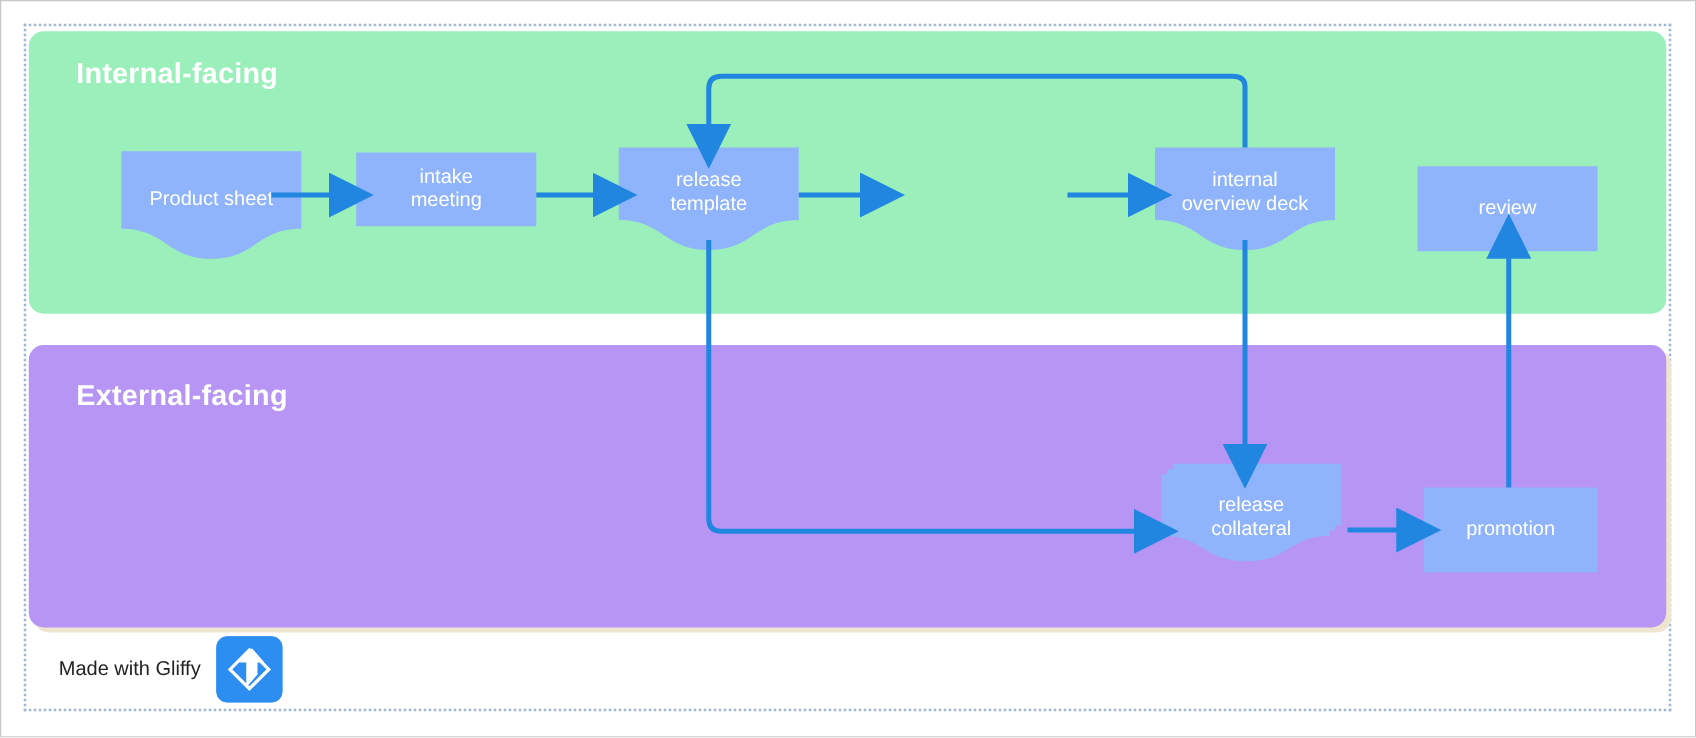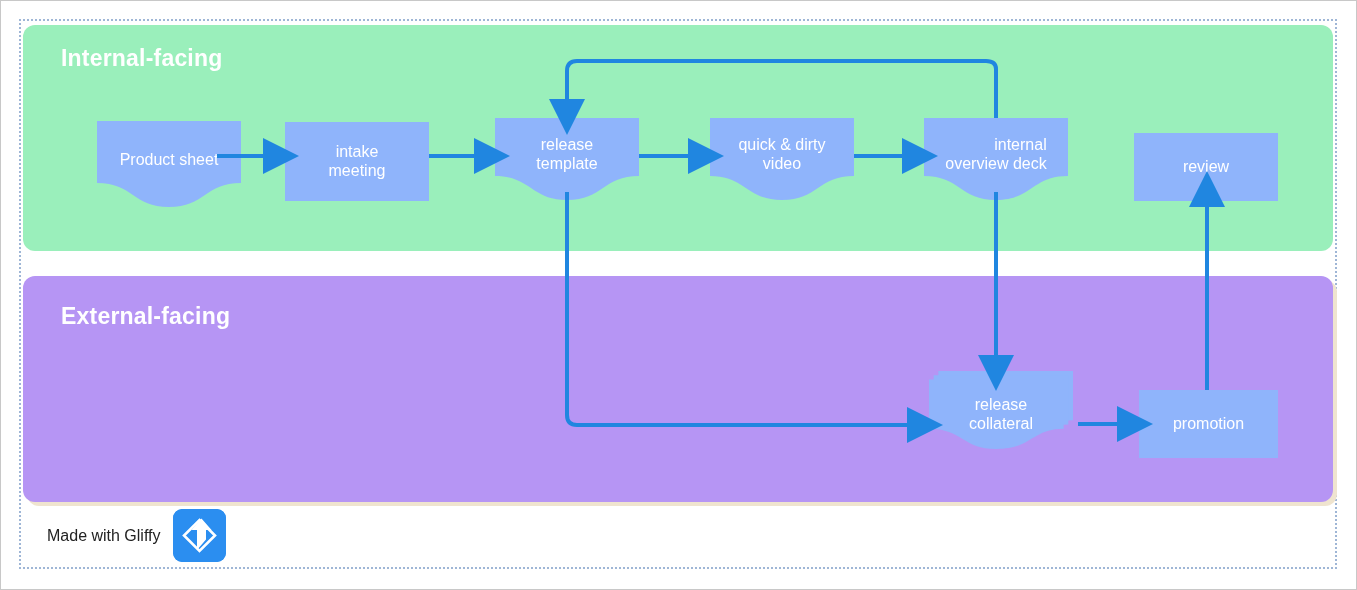--- a/index.html
+++ b/index.html
@@ -128,42 +128,35 @@
   <div class="lane" id="lane-external"></div>
   <div class="lane-title" style="left:60px; top:302px;">External-facing</div>
 
   <div class="node doc" style="left:72px; top:120px; width:144px; height:78px;margin-left:24px;">
     <svg class="shape-svg" viewBox="0 0 144 78" preserveAspectRatio="none">
       <path d="M0,0 H144 V62 C108,62 108,86 72,86 C36,86 36,62 0,62 Z" fill="#8fb4fb"></path>
     </svg>
     <span class="label">Product sheet</span>
   </div>
 
-  <div class="node rect" style="left:284px; top:121px; width:144px; height:79px;">
+  <div class="node rect" style="left:284px; top:121px; width:144px; height:59px;">
     <span class="label">intake
 meeting</span>
   </div>
 
   <div class="node doc" style="left:494px; top:117px; width:144px; height:74px;">
     <svg class="shape-svg" viewBox="0 0 144 74" preserveAspectRatio="none">
       <path d="M0,0 H144 V58 C108,58 108,82 72,82 C36,82 36,58 0,58 Z" fill="#8fb4fb"></path>
     </svg>
     <span class="label">release
 template</span>
   </div>
 
-  <div class="node doc" style="left:709px; top:117px; width:144px; height:74px;">
-    <svg class="shape-svg" viewBox="0 0 144 74" preserveAspectRatio="none">
-      <path d="M0,0 H144 V58 C108,58 108,82 72,82 C36,82 36,58 0,58 Z" fill="#8fb4fb"></path>
-    </svg>
-    <span class="label">quick &amp; dirty
-video</span>
-  </div>
-
-  <div class="node doc" style="left:923px; top:117px; width:144px; height:74px;text-align:right;">
+
+  <div class="node doc" style="left:923px; top:117px; width:144px; height:74px;">
     <svg class="shape-svg" viewBox="0 0 144 74" preserveAspectRatio="none">
       <path d="M0,0 H144 V58 C108,58 108,82 72,82 C36,82 36,58 0,58 Z" fill="#8fb4fb"></path>
     </svg>
     <span class="label">internal
 overview deck</span>
   </div>
 
   <div class="node rect" style="left:1133px; top:132px; width:144px; height:68px;">
     <span class="label">review</span>
   </div>

